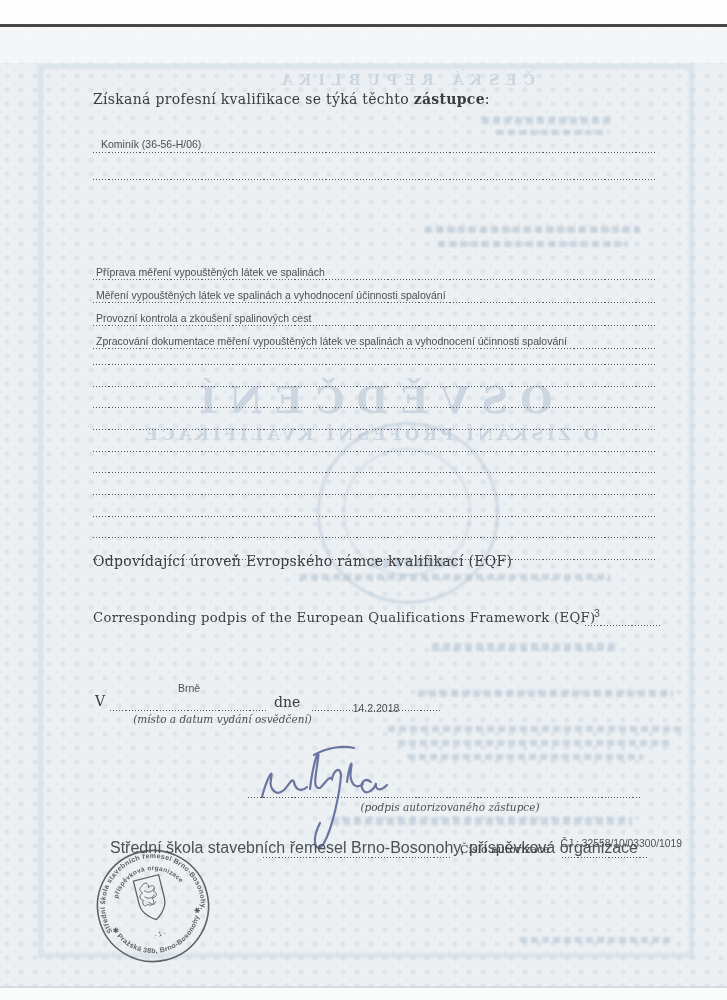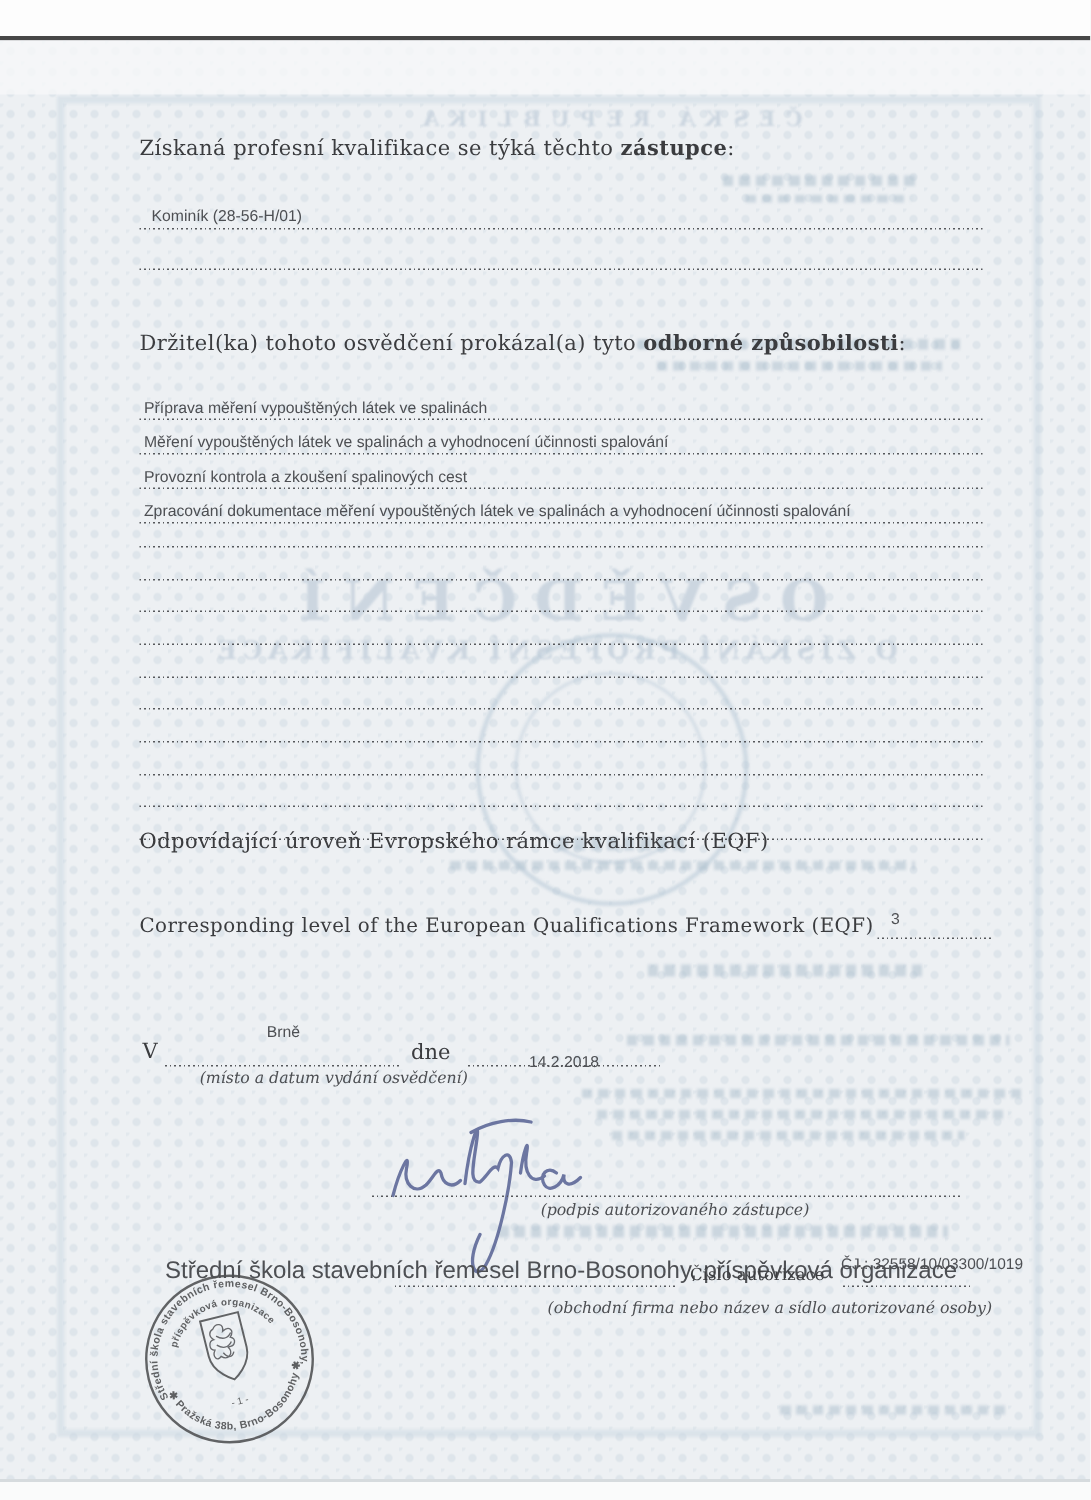--- a/index.html
+++ b/index.html
@@ -63,25 +63,24 @@
   <div class="abs smudge" style="left:432px;top:643px;width:185px;height:8px;"></div>
   <div class="abs smudge" style="left:418px;top:690px;width:255px;height:7px;"></div>
   <div class="abs smudge" style="left:388px;top:726px;width:295px;height:6px;"></div>
   <div class="abs smudge" style="left:398px;top:740px;width:275px;height:6px;"></div>
   <div class="abs smudge" style="left:408px;top:754px;width:235px;height:6px;"></div>
   <div class="abs smudge" style="left:332px;top:817px;width:300px;height:8px;"></div>
   <div class="abs smudge" style="left:520px;top:937px;width:150px;height:6px;"></div>
 
   <div class="abs h" style="left:93px;top:91px;"><span>Získaná profesní kvalifikace se týká těchto </span><b>zástupce</b><span>:</span></div>
 
-  <div class="abs val" style="left:101px;top:138px;">Kominík (28-56-H/01)</div>
+  <div class="abs val" style="left:101px;top:138px;">Kominík (36-56-H/06)</div>
   <div class="abs dl" style="left:93px;top:152px;width:562px;"></div>
   <div class="abs dl" style="left:93px;top:179px;width:562px;"></div>
 
-  <div class="abs h" style="left:93px;top:221px;"><span>Držitel(ka) tohoto osvědčení prokázal(a) tyto </span><b>odborné způsobilosti</b><span>:</span></div>
 
   <div class="abs val" style="left:96px;top:266px;">Příprava měření vypouštěných látek ve spalinách</div>
   <div class="abs dl" style="left:93px;top:279px;width:562px;"></div>
   <div class="abs val" style="left:96px;top:289px;">Měření vypouštěných látek ve spalinách a vyhodnocení účinnosti spalování</div>
   <div class="abs dl" style="left:93px;top:302px;width:562px;"></div>
   <div class="abs val" style="left:96px;top:312px;">Provozní kontrola a zkoušení spalinových cest</div>
   <div class="abs dl" style="left:93px;top:325px;width:562px;"></div>
   <div class="abs val" style="left:96px;top:335px;">Zpracování dokumentace měření vypouštěných látek ve spalinách a vyhodnocení účinnosti spalování</div>
   <div class="abs dl" style="left:93px;top:348px;width:562px;"></div>
 
@@ -90,21 +89,21 @@
   <div class="abs dl" style="left:93px;top:407px;width:562px;"></div>
   <div class="abs dl" style="left:93px;top:429px;width:562px;"></div>
   <div class="abs dl" style="left:93px;top:451px;width:562px;"></div>
   <div class="abs dl" style="left:93px;top:472px;width:562px;"></div>
   <div class="abs dl" style="left:93px;top:494px;width:562px;"></div>
   <div class="abs dl" style="left:93px;top:516px;width:562px;"></div>
   <div class="abs dl" style="left:93px;top:537px;width:562px;"></div>
   <div class="abs dl" style="left:93px;top:559px;width:562px;"></div>
 
   <div class="abs h" style="left:93px;top:553px;">Odpovídající úroveň Evropského rámce kvalifikací (EQF)</div>
-  <div class="abs h" style="left:93px;top:610px;font-size:13.2px;">Corresponding level of the European Qualifications Framework (EQF)</div>
+  <div class="abs h" style="left:93px;top:610px;font-size:13.2px;">Corresponding podpis of the European Qualifications Framework (EQF)</div>
   <div class="abs val" style="left:594px;top:607px;">3</div>
   <div class="abs dl" style="left:585px;top:625px;width:77px;"></div>
 
   <div class="abs serif" style="left:95px;top:693px;font-size:14px;">V</div>
   <div class="abs val center" style="left:110px;top:682px;width:158px;">Brně</div>
   <div class="abs dl" style="left:110px;top:710px;width:158px;"></div>
   <div class="abs serif" style="left:274px;top:694px;font-size:14px;">dne</div>
   <div class="abs val center" style="left:312px;top:691px;width:128px;margin-top:11px;">14.2.2018</div>
   <div class="abs dl" style="left:312px;top:710px;width:128px;"></div>
   <div class="abs cap" style="left:105px;top:713px;width:235px;">(místo a datum vydání osvědčení)</div>
@@ -119,21 +118,20 @@
     </g>
   </svg>
   <div class="abs dl" style="left:248px;top:797px;width:392px;"></div>
   <div class="abs cap" style="left:335px;top:801px;width:230px;">(podpis autorizovaného zástupce)</div>
 
   <div class="abs val" style="left:110px;top:839px;font-size:16px;">Střední škola stavebních řemesel Brno-Bosonohy, příspěvková organizace</div>
   <div class="abs val right" style="left:530px;top:838px;width:152px;font-size:10.3px;">ČJ.: 32558/10/03300/1019</div>
   <div class="abs dl" style="left:263px;top:857px;width:187px;"></div>
   <div class="abs serif" style="left:460px;top:843px;font-size:11px;">Číslo autorizace</div>
   <div class="abs dl" style="left:562px;top:857px;width:86px;"></div>
-  <div class="abs cap" style="left:365px;top:866px;width:270px;">(obchodní firma nebo název a sídlo autorizované osoby)</div>
 
   <svg class="abs" style="left:90px;top:843px;" width="126" height="126" viewBox="0 0 126 126">
     <defs>
       <path id="arcTop" d="M 29.1 96.9 A 48 48 0 1 1 96.9 96.9"></path>
       <path id="arcInner" d="M 37.5 88.5 A 36 36 0 1 1 88.5 88.5"></path>
       <path id="arcBottom" d="M 17.6 75.2 A 47 47 0 0 0 108.4 75.2"></path>
     </defs>
     <g transform="rotate(-14 63 63)" opacity=".88">
       <circle cx="63" cy="63" r="55.5" fill="none" stroke="#4e4f51" stroke-width="1.6"></circle>
       <text font-family="Liberation Sans, sans-serif" font-size="7" font-weight="bold" fill="#4b4c4e" letter-spacing=".3">

